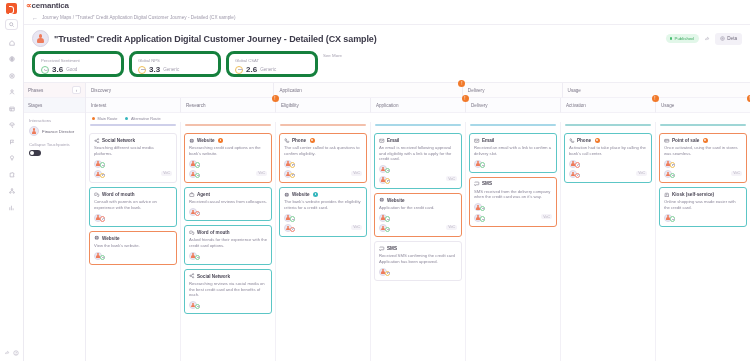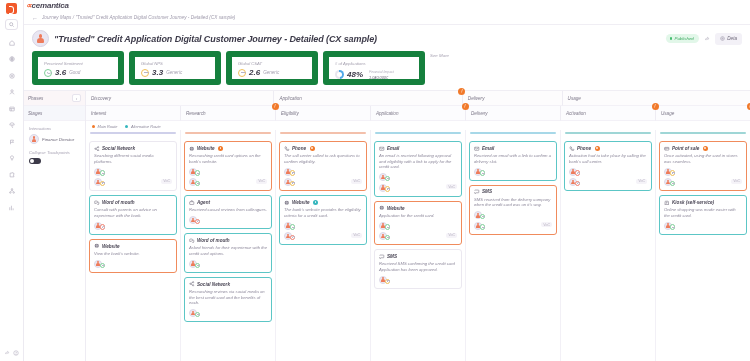--- a/index.html
+++ b/index.html
@@ -6,21 +6,21 @@
   html,body { width:750px; height:361px; overflow:hidden; }
   body {
     font-family: "Liberation Sans", sans-serif;
     background:#ffffff;
     color:#4a4a55;
     font-size:5px;
     -webkit-font-smoothing:antialiased;
   }
 
   
-  .app { position:relative; width:750px; height:361px; display:flex;font-style:italic; }
+  .app { position:relative; width:750px; height:361px; display:flex; }
 
   
   .rail {
     width:24px; height:361px; background:#ffffff;
     border-right:1px solid #eceaf1;
     display:flex; flex-direction:column; align-items:center;
     padding-top:3px; flex:0 0 24px;
   }
   .logo-mark {
     width:11px; height:11px; border-radius:2px; background:#f1592a;
@@ -75,22 +75,22 @@
   .badge-pub i { width:2.4px; height:2.4px; border-radius:50%; background:#45bd6f; display:block; }
   .ico-btn { color:#a8a3b4; display:flex; align-items:center; }
   .pill-btn {
     background:#f3f1f7; border-radius:3px; font-size:4.6px; color:#6d6879;
     padding:3px 5px; display:flex; align-items:center; gap:2.5px; white-space:nowrap;
   }
 
   
   .kpi-row { display:flex; align-items:flex-start; gap:5px; padding:0 8px 5px 8px; flex:0 0 auto; }
   .kpi {
-    border:6px solid #15803d; border-radius:3px; background:#fff;
-    padding:3.5px 6px 4px 6px; min-width:92px; height:34px;
+    border:3px solid #15803d; border-radius:8px; background:#fff;
+    padding:3.5px 6px 4px 6px; min-width:92px; height:26px;
   }
   .kpi-label { font-size:4.2px; color:#a29dad; margin-bottom:2.5px; white-space:nowrap; }
   .kpi-val { display:flex; align-items:center; gap:3px; }
   .face { width:8px; height:8px; border-radius:50%; border:1.1px solid #8ed4a4; position:relative; flex:0 0 8px; }
   .face.amber { border-color:#f0c05a; }
   .face.green { border-color:#7fcf99; }
   .face .eyes { position:absolute; top:2.2px; left:1.5px; width:5px; height:1px; display:flex; justify-content:space-between; }
   .face .eyes span { width:1px; height:1px; border-radius:50%; background:#b9b4c4; }
   .face .mouth { position:absolute; bottom:1.6px; left:2px; width:4px; height:1.6px;
     border-bottom:0.9px solid #b9b4c4; border-radius:0 0 4px 4px; }
@@ -393,31 +393,20 @@
                 <span></span>
                 <span></span>
               </span>
               <span class="mouth"></span>
           </span>
           <span class="kpi-num">2.6</span>
           <span class="kpi-sub">Generic</span>
         </div>
       </div>
 
-      <div class="kpi" style="min-width:102px;">
-        <div class="kpi-label"># of Applications</div>
-        <div class="kpi-val">
-          <span class="donut"></span>
-          <span class="kpi-num">48%</span>
-          <span class="fin">
-            <span class="fin-l">Financial Impact</span><br>
-            <span class="fin-v">1,040,000€</span>
-          </span>
-        </div>
-      </div>
 
       <div class="see-more">See More</div>
     </div>
 
     <div class="grid-wrap">
 
       <div class="sidecol">
         <div class="side-row phases">
           <span>Phases</span>
           <span class="collapse-btn">‹</span>

